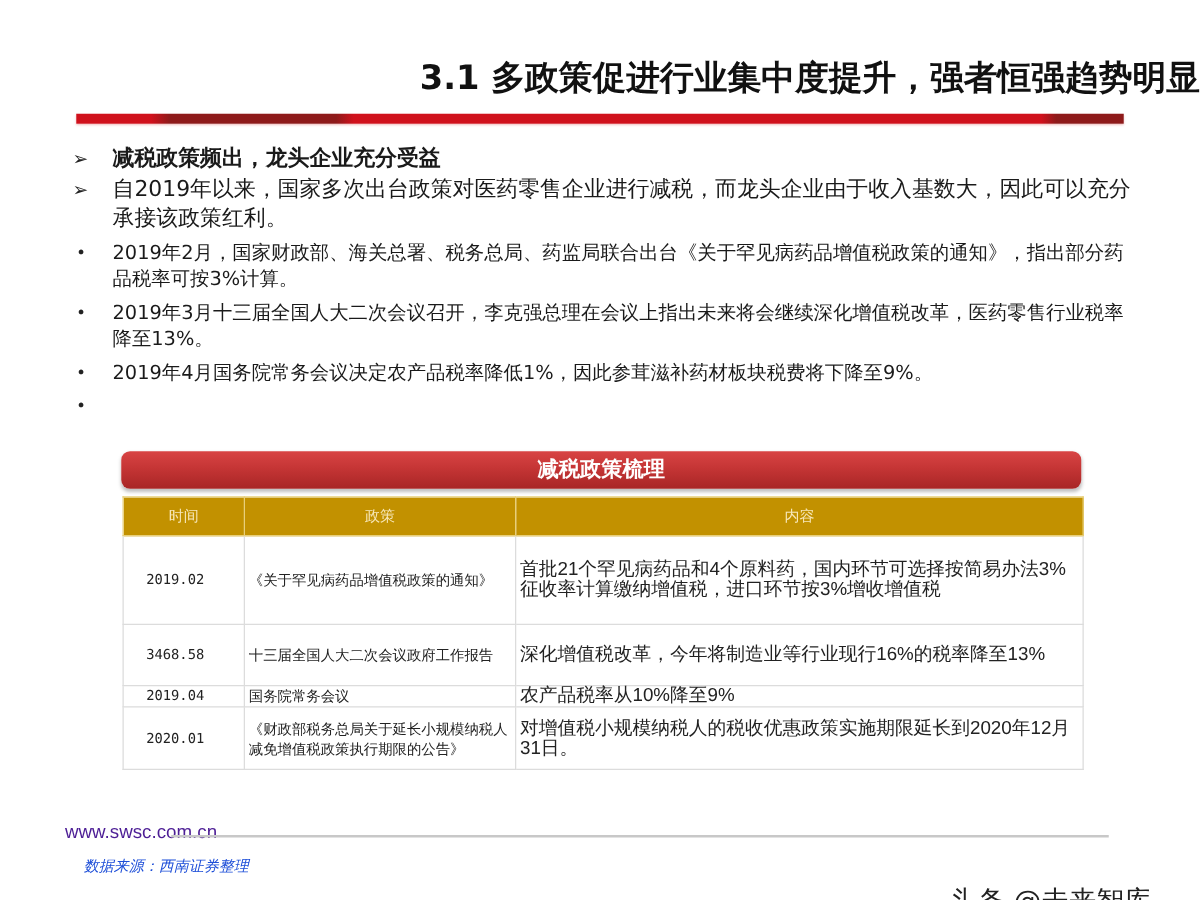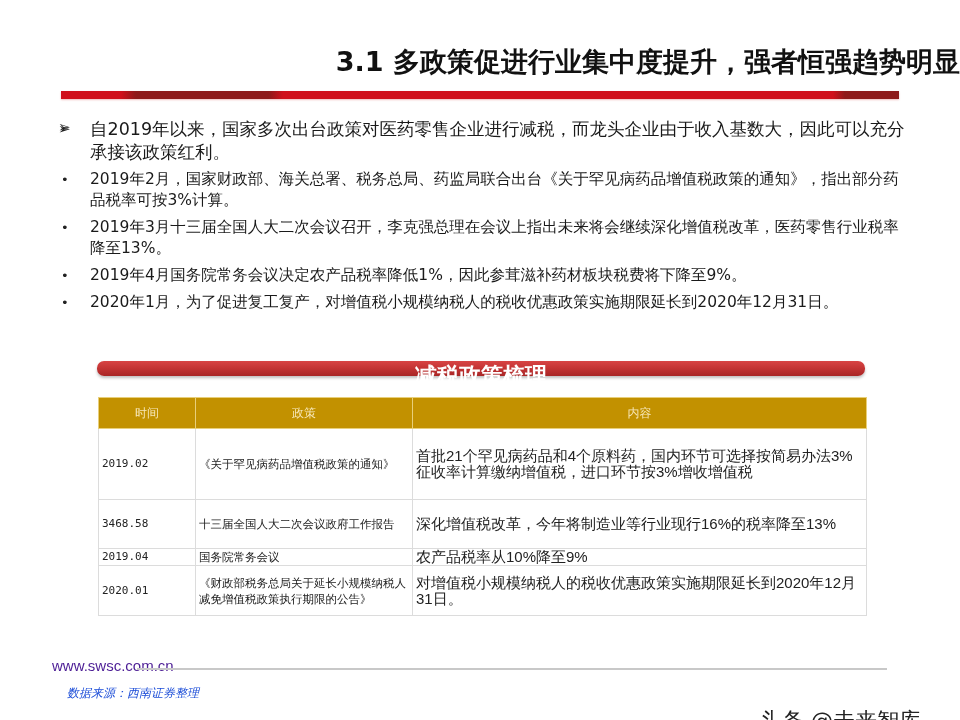--- a/index.html
+++ b/index.html
@@ -21,40 +21,40 @@
   }
   .bullets { position: absolute; left: 58px; top: 116px; width: 850px; }
   .b-item { position: relative; padding-left: 32px; font-size: 15.5px; line-height: 21px; color: #1a1a1a; }
   .b-item.arrow { font-size: 17.5px; line-height: 23px; margin-bottom: 2px; }
   .b-item.arrow.bold { font-weight: bold; }
   .b-item.dot { margin-bottom: 6px; }
   .b-item .mark { position: absolute; left: 0; top: 0; font-size: 15px; color: #222; }
   .b-item.dot .mark { left: 3px; top: 0px; font-size: 13px; }
 
   .banner {
-    position: absolute; left: 97px; top: 361px; width: 768px; height: 15px;
+    position: absolute; left: 97px; top: 361px; width: 768px; height: 30px;
     border-radius: 7px;
     background: linear-gradient(180deg, #d84444 0%, #c53535 45%, #a82626 100%);
     box-shadow: 0 2px 3px rgba(0,0,0,0.25);
-    color: #fff; text-align: center; font-size: 22px; font-weight: bold; line-height: 30px;
+    color: #fff; text-align: center; font-size: 17px; font-weight: bold; line-height: 30px;
   }
   table.policy {
     position: absolute; left: 98px; top: 397px; width: 768px;
     border-collapse: collapse; table-layout: fixed;
     font-family: "DejaVu Serif", "Liberation Serif", serif; font-size: 11.5px; color: #222; border-radius: 12px;
   }
   table.policy th {
     background: #c29100; color: #f7e7b8; font-weight: normal; height: 28px;
     border: 1px solid #e8cf7a; font-size: 12px;
   }
   table.policy td {
     border: 1px solid #dcdcdc; padding: 0 3px; vertical-align: middle; line-height: 16px;
     text-align: left;
   }
-  table.policy td.c-date { font-family: "DejaVu Sans Mono", "Liberation Mono", monospace; font-size: 11px; padding-left: 3px; }
+  table.policy td.c-date { font-family: "DejaVu Sans Mono", "Liberation Mono", monospace; font-size: 11px; padding-left: 18px; }
   table.policy td.c-content { font-family: Liberation Sans, sans-serif; font-size: 15px; }
   .footer-url {
     position: absolute; left: 52px; top: 657px; font-size: 15px; color: #4c1d95;
     font-family: "Liberation Sans", sans-serif;
   }
   .footer-line { position: absolute; left: 137px; top: 668px; width: 750px; height: 2px; background: #c8c8c8; }
   .footer-source {
     position: absolute; left: 67px; top: 685px; font-size: 12px; color: #1d4ed8; font-style: italic;
     font-family: "DejaVu Serif", serif;
   }
@@ -65,40 +65,40 @@
 </style>
 </head>
 <body>
 
 <div class="title">3.1 多政策促进行业集中度提升，强者恒强趋势明显</div>
 <div class="title-bar"></div>
 
 <div class="bullets">
   <div class="b-item arrow bold">
     <span class="mark">➢</span>
+    <span>减税政策频出，龙头企业充分受益</span>
   </div>
   <div class="b-item arrow" style="margin-bottom:5px;">
     <span class="mark">➢</span>
     <span>自2019年以来，国家多次出台政策对医药零售企业进行减税，而龙头企业由于收入基数大，因此可以充分承接该政策红利。</span>
   </div>
   <div class="b-item dot">
     <span class="mark">•</span>
     <span>2019年2月，国家财政部、海关总署、税务总局、药监局联合出台《关于罕见病药品增值税政策的通知》，指出部分药品税率可按3%计算。</span>
   </div>
   <div class="b-item dot">
     <span class="mark">•</span>
     <span>2019年3月十三届全国人大二次会议召开，李克强总理在会议上指出未来将会继续深化增值税改革，医药零售行业税率降至13%。</span>
   </div>
   <div class="b-item dot">
     <span class="mark">•</span>
     <span>2019年4月国务院常务会议决定农产品税率降低1%，因此参茸滋补药材板块税费将下降至9%。</span>
   </div>
   <div class="b-item dot">
     <span class="mark">•</span>
-    <span>2020年1月，为了促进复工复产，对增值税小规模纳税人的税收优惠政策实施期限延长到2020年12月31日。</span>
   </div>
 </div>
 
 <div class="banner">减税政策梳理</div>
 
 <table class="policy">
   <colgroup>
     <col style="width:97px">
     <col style="width:217px">
     <col style="width:454px">

